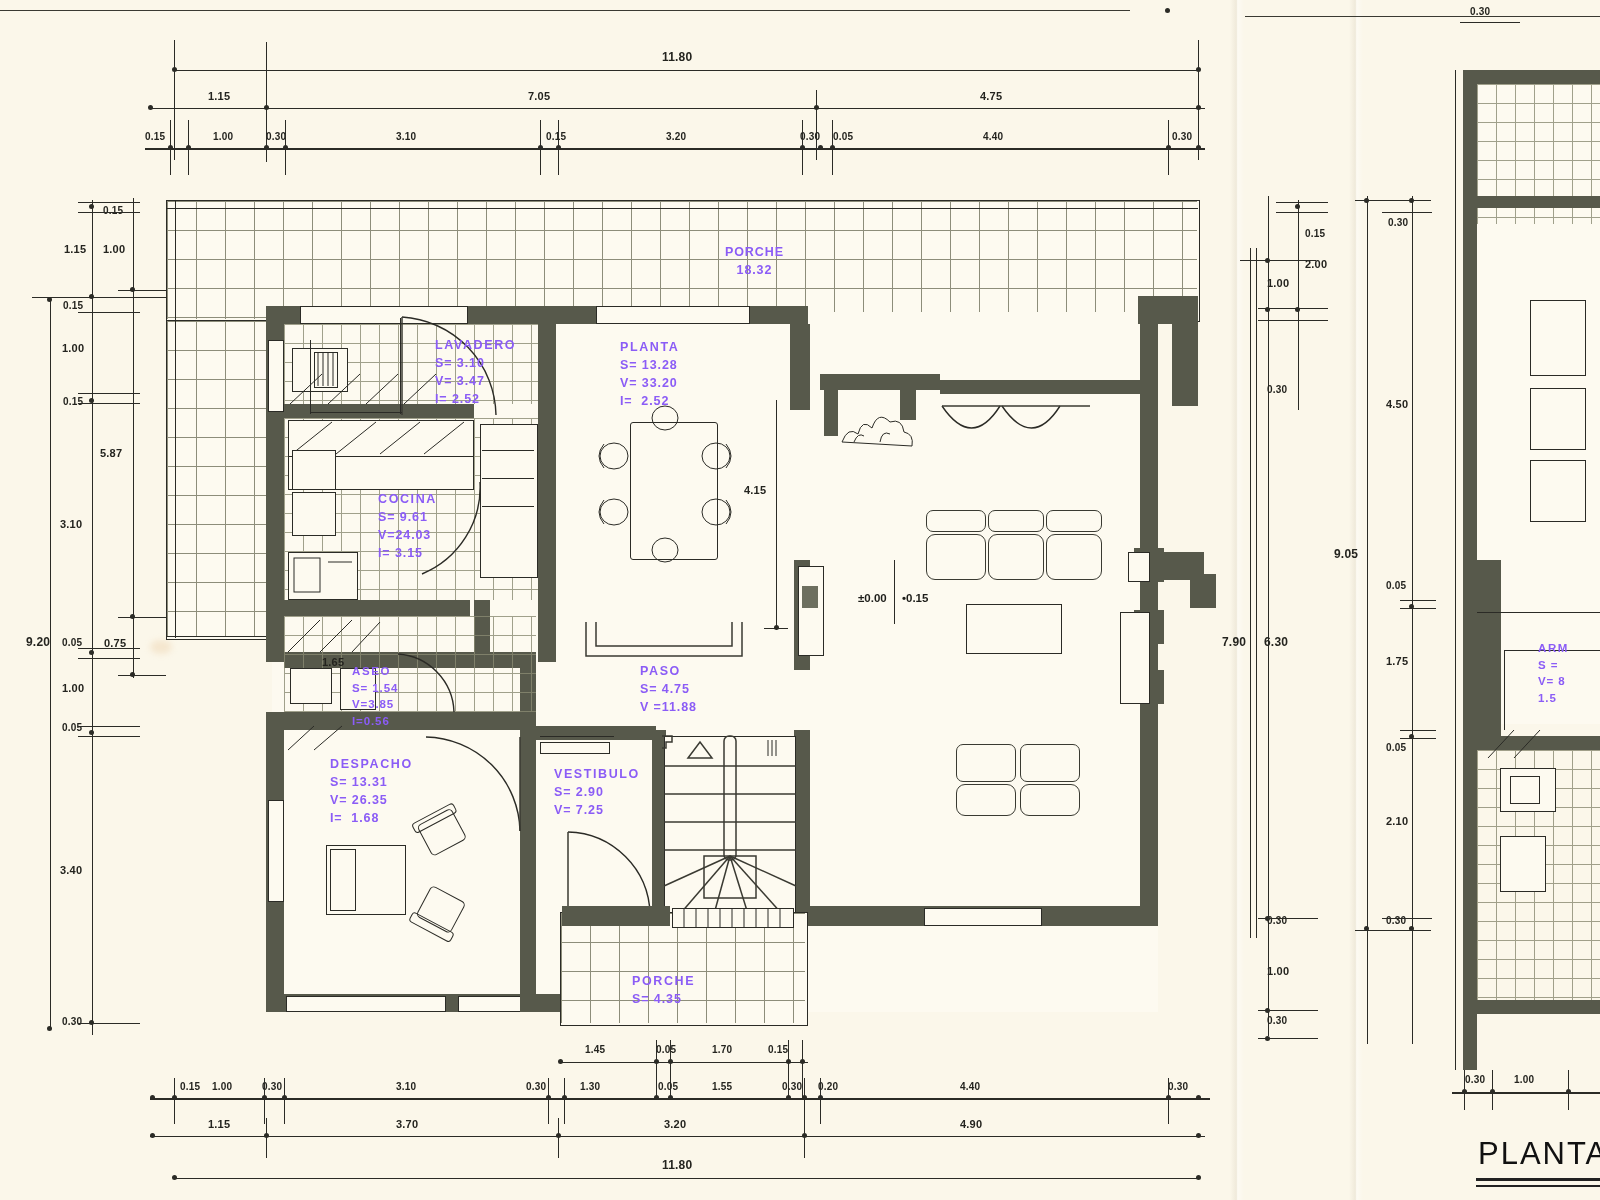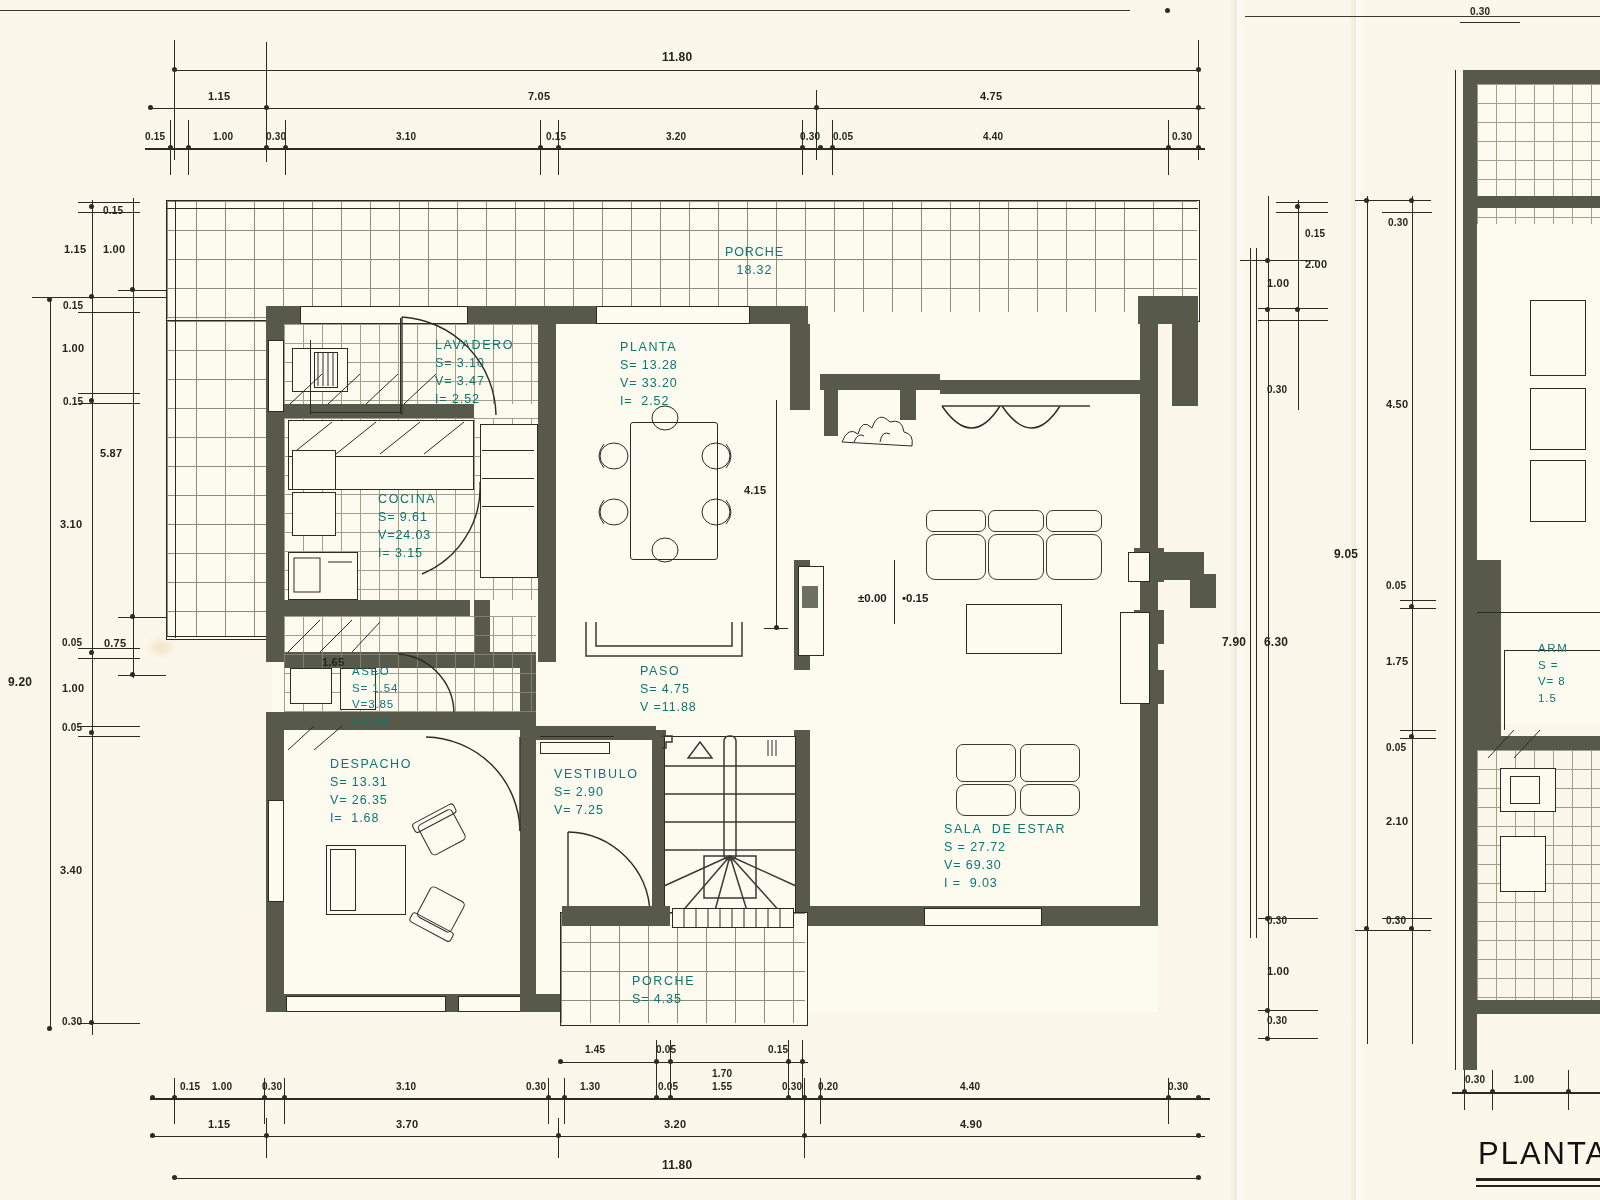--- a/index.html
+++ b/index.html
@@ -30,22 +30,22 @@
         background-image:linear-gradient(to right,#8a8a72 1px,transparent 1px),
                          linear-gradient(to bottom,#8a8a72 1px,transparent 1px);
         background-size:19px 19px;opacity:.8;}
   
   .dt{position:absolute;font-size:11px;color:#24241f;white-space:nowrap;
       letter-spacing:.2px;font-weight:600;}
   .dt.sm{font-size:10px;}
   .dt.lg{font-size:12px;}
   
   .dot{position:absolute;width:5px;height:5px;border-radius:50%;background:#2b2b26;}
-  .room-label{position:absolute;font-size:12.5px;color:#0f766e;line-height:1.45;
-              white-space:pre;letter-spacing:.9px;font-weight:400;}
+  .room-label{position:absolute;font-size:12.5px;color:#8b5cf6;line-height:1.45;
+              white-space:pre;letter-spacing:.9px;font-weight:700;}
   .room-label .nm{letter-spacing:1.6px;}
   .title{position:absolute;font-size:31px;letter-spacing:2px;color:#111;}
   .title-rule{position:absolute;height:3px;background:#222;}
   .title-rule2{position:absolute;height:2px;background:#222;}
   .lvl{position:absolute;font-size:11.5px;font-weight:700;color:#1d1d19;white-space:nowrap;}
   svg{position:absolute;overflow:visible;}
   .arc{fill:none;stroke:#2b2b26;stroke-width:1.4;}
   .stline{stroke:#3a3a32;stroke-width:1.5;fill:none;}
   .thin{stroke:#2b2b26;stroke-width:1;fill:none;}
 </style>
@@ -110,21 +110,21 @@
   <div class="ln vl" style="left:285px;top:120px;height:55px;"></div>
   <div class="ln vl" style="left:540px;top:120px;height:55px;"></div>
   <div class="ln vl" style="left:558px;top:120px;height:55px;"></div>
   <div class="ln vl" style="left:802px;top:120px;height:55px;"></div>
   <div class="ln vl" style="left:832px;top:120px;height:55px;"></div>
   <div class="ln vl" style="left:1168px;top:120px;height:55px;"></div>
 
   <div class="ln vl" style="left:50px;top:300px;height:730px;"></div>
   <div class="dot" style="left:47px;top:297px;"></div>
   <div class="dot" style="left:47px;top:1026px;"></div>
-  <div class="dt lg" style="left:8px;top:635px;margin-top:40px;">9.20</div>
+  <div class="dt lg" style="left:26px;top:635px;">9.20</div>
 
   <div class="ln vl" style="left:92px;top:200px;height:835px;"></div>
   <div class="dt sm" style="left:103px;top:205px;">0.15</div>
   <div class="dt" style="left:64px;top:243px;">1.15</div>
   <div class="dt sm" style="left:63px;top:300px;">0.15</div>
   <div class="dt" style="left:62px;top:342px;">1.00</div>
   <div class="dt sm" style="left:63px;top:396px;">0.15</div>
   <div class="dt" style="left:60px;top:518px;">3.10</div>
   <div class="dt sm" style="left:62px;top:637px;">0.05</div>
   <div class="dt" style="left:62px;top:682px;">1.00</div>
@@ -372,24 +372,20 @@
   <svg width="130" height="130" style="left:424px;top:735px;">
     <path class="arc" d="M2,2 A96,96 0 0 1 96,96"></path>
     <line class="stline" x1="96" y1="96" x2="96" y2="2"></line>
   </svg>
 
   <svg width="60" height="32" style="left:286px;top:722px;">
     <line class="thin" x1="2" y1="28" x2="28" y2="4"></line>
     <line class="thin" x1="28" y1="28" x2="56" y2="4"></line>
   </svg>
 
-  <div class="room-label" style="left:944px;top:820px;"><span class="nm">SALA  DE ESTAR</span>
-<span>S = 27.72</span>
-<span>V= 69.30</span>
-<span>I =  9.03</span></div>
 
   <div class="rr" style="left:926px;top:510px;width:58px;height:20px;"></div>
   <div class="rr" style="left:988px;top:510px;width:54px;height:20px;"></div>
   <div class="rr" style="left:1046px;top:510px;width:54px;height:20px;"></div>
   <div class="rr2" style="left:926px;top:534px;width:58px;height:44px;"></div>
   <div class="rr2" style="left:988px;top:534px;width:54px;height:44px;"></div>
   <div class="rr2" style="left:1046px;top:534px;width:54px;height:44px;"></div>
 
   <div class="outfill" style="left:966px;top:604px;width:94px;height:48px;"></div>
 
@@ -552,21 +548,21 @@
   <div class="outfill" style="left:1500px;top:836px;width:44px;height:54px;"></div>
   <svg width="60" height="40" style="left:1486px;top:724px;">
     <line class="thin" x1="2" y1="34" x2="28" y2="6"></line>
     <line class="thin" x1="28" y1="34" x2="54" y2="6"></line>
   </svg>
   <div class="wall" style="left:1463px;top:1000px;width:137px;height:14px;"></div>
 
   <div class="ln hl" style="left:560px;top:1062px;width:248px;"></div>
   <div class="dt sm" style="left:585px;top:1044px;">1.45</div>
   <div class="dt sm" style="left:656px;top:1044px;">0.05</div>
-  <div class="dt sm" style="left:712px;top:1044px;margin-top:24px;">1.70</div>
+  <div class="dt sm" style="left:712px;top:1044px;">1.70</div>
   <div class="dt sm" style="left:768px;top:1044px;">0.15</div>
   <div class="dot" style="left:558px;top:1059px;"></div>
   <div class="dot" style="left:654px;top:1059px;"></div>
   <div class="dot" style="left:668px;top:1059px;"></div>
   <div class="dot" style="left:786px;top:1059px;"></div>
   <div class="dot" style="left:800px;top:1059px;"></div>
   <div class="ln vl" style="left:656px;top:1040px;height:60px;"></div>
   <div class="ln vl" style="left:670px;top:1040px;height:60px;"></div>
   <div class="ln vl" style="left:788px;top:1040px;height:60px;"></div>
   <div class="ln vl" style="left:802px;top:1040px;height:60px;"></div>

